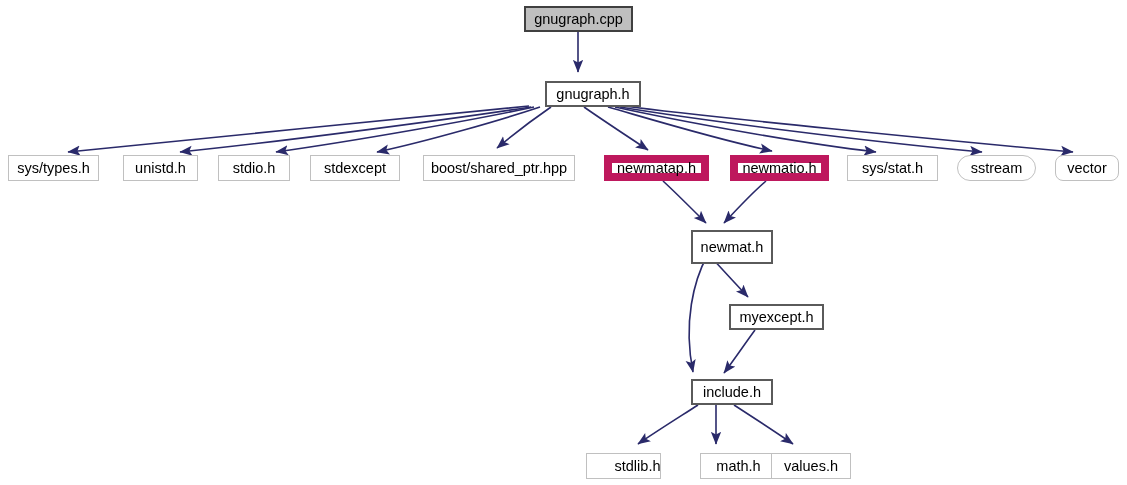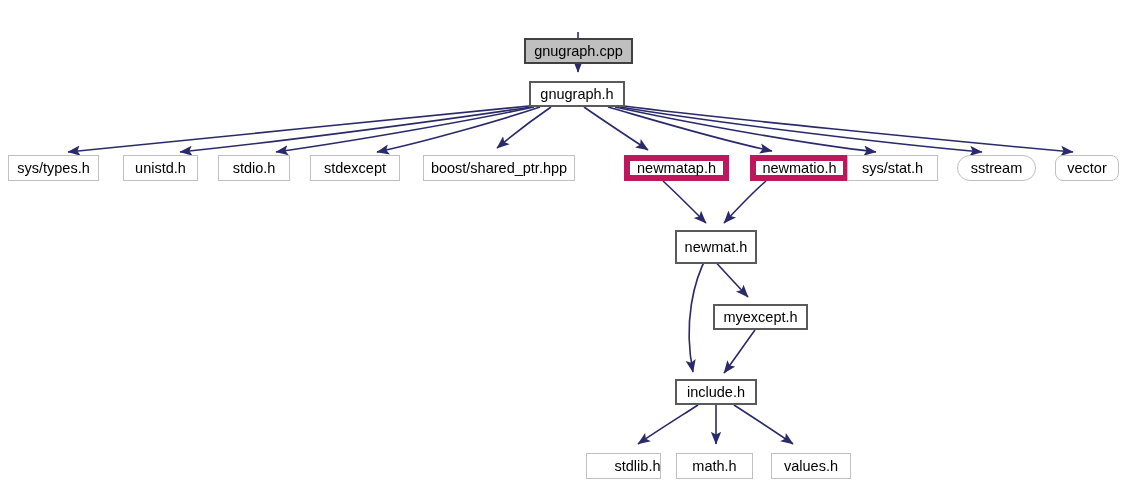--- a/index.html
+++ b/index.html
@@ -35,25 +35,25 @@
     background: #ffffff;
     border: 1px solid #c0c0c0;
     font-size: 14.5px;
     color: #000000;
     line-height: 1;
     white-space: nowrap;
     letter-spacing: 0px;
     font-family: "Liberation Sans", sans-serif;
   }
   .gnode.strong {
-    border: 6px solid #be185d;
-    margin-left: 20px;
+    border: 8px solid #be185d;
   }
   .gnode.mid {
     border: 2px solid #5a5a5a;
+    margin-left: 16px;
   }
   .gnode.current {
     background: #bfbfbf;
     border: 2px solid #404040;
   }
   .gnode-label {
     display: block;
     padding: 0 2px;
     transform: translateY(-0.5px);
   }
@@ -84,21 +84,21 @@
         <path d="M 766,181 C 753,192 737,209 724,223" fill="none" stroke="#2a2a6a" stroke-width="1.6" marker-end="url(#arrowhead)"></path>
         <path d="M 710,256 C 721,268 736,284 748,297" fill="none" stroke="#2a2a6a" stroke-width="1.6" marker-end="url(#arrowhead)"></path>
         <path d="M 707,256 C 694,280 683,322 693,372" fill="none" stroke="#2a2a6a" stroke-width="1.6" marker-end="url(#arrowhead)"></path>
         <path d="M 755,330 C 744,345 734,360 724,373" fill="none" stroke="#2a2a6a" stroke-width="1.6" marker-end="url(#arrowhead)"></path>
         <path d="M 698,405 C 681,416 657,431 638,444" fill="none" stroke="#2a2a6a" stroke-width="1.6" marker-end="url(#arrowhead)"></path>
         <path d="M 716,405 L 716,444" fill="none" stroke="#2a2a6a" stroke-width="1.6" marker-end="url(#arrowhead)"></path>
         <path d="M 734,405 C 751,416 774,431 793,444" fill="none" stroke="#2a2a6a" stroke-width="1.6" marker-end="url(#arrowhead)"></path>
       </g>
   </svg>
   <div id="nodes-group">
-      <div class="gnode current" style="left: 524px; top: 6px; width: 109px; height: 26px; margin-top: 32px;">
+      <div class="gnode current" style="left: 524px; top: 6px; width: 109px; height: 26px;">
         <span class="gnode-label">gnugraph.cpp</span>
       </div>
       <div class="gnode mid" style="left: 529px; top: 81px; width: 96px; height: 26px;">
         <span class="gnode-label">gnugraph.h</span>
       </div>
       <div class="gnode" style="left: 8px; top: 155px; width: 91px; height: 26px;">
         <span class="gnode-label">sys/types.h</span>
       </div>
       <div class="gnode" style="left: 123px; top: 155px; width: 75px; height: 26px;">
         <span class="gnode-label">unistd.h</span>
@@ -132,20 +132,20 @@
       </div>
       <div class="gnode mid" style="left: 713px; top: 304px; width: 95px; height: 26px;">
         <span class="gnode-label">myexcept.h</span>
       </div>
       <div class="gnode mid" style="left: 675px; top: 379px; width: 82px; height: 26px;">
         <span class="gnode-label">include.h</span>
       </div>
       <div class="gnode" style="left: 586px; top: 453px; width: 75px; height: 26px; padding-left: 28px;">
         <span class="gnode-label">stdlib.h</span>
       </div>
-      <div class="gnode" style="left: 676px; top: 453px; width: 77px; height: 26px;">
+      <div class="gnode" style="left: 700px; top: 453px; width: 77px; height: 26px;">
         <span class="gnode-label">math.h</span>
       </div>
       <div class="gnode" style="left: 771px; top: 453px; width: 80px; height: 26px;">
         <span class="gnode-label">values.h</span>
       </div>
     </div>
 </div>
 
 </body></html>

